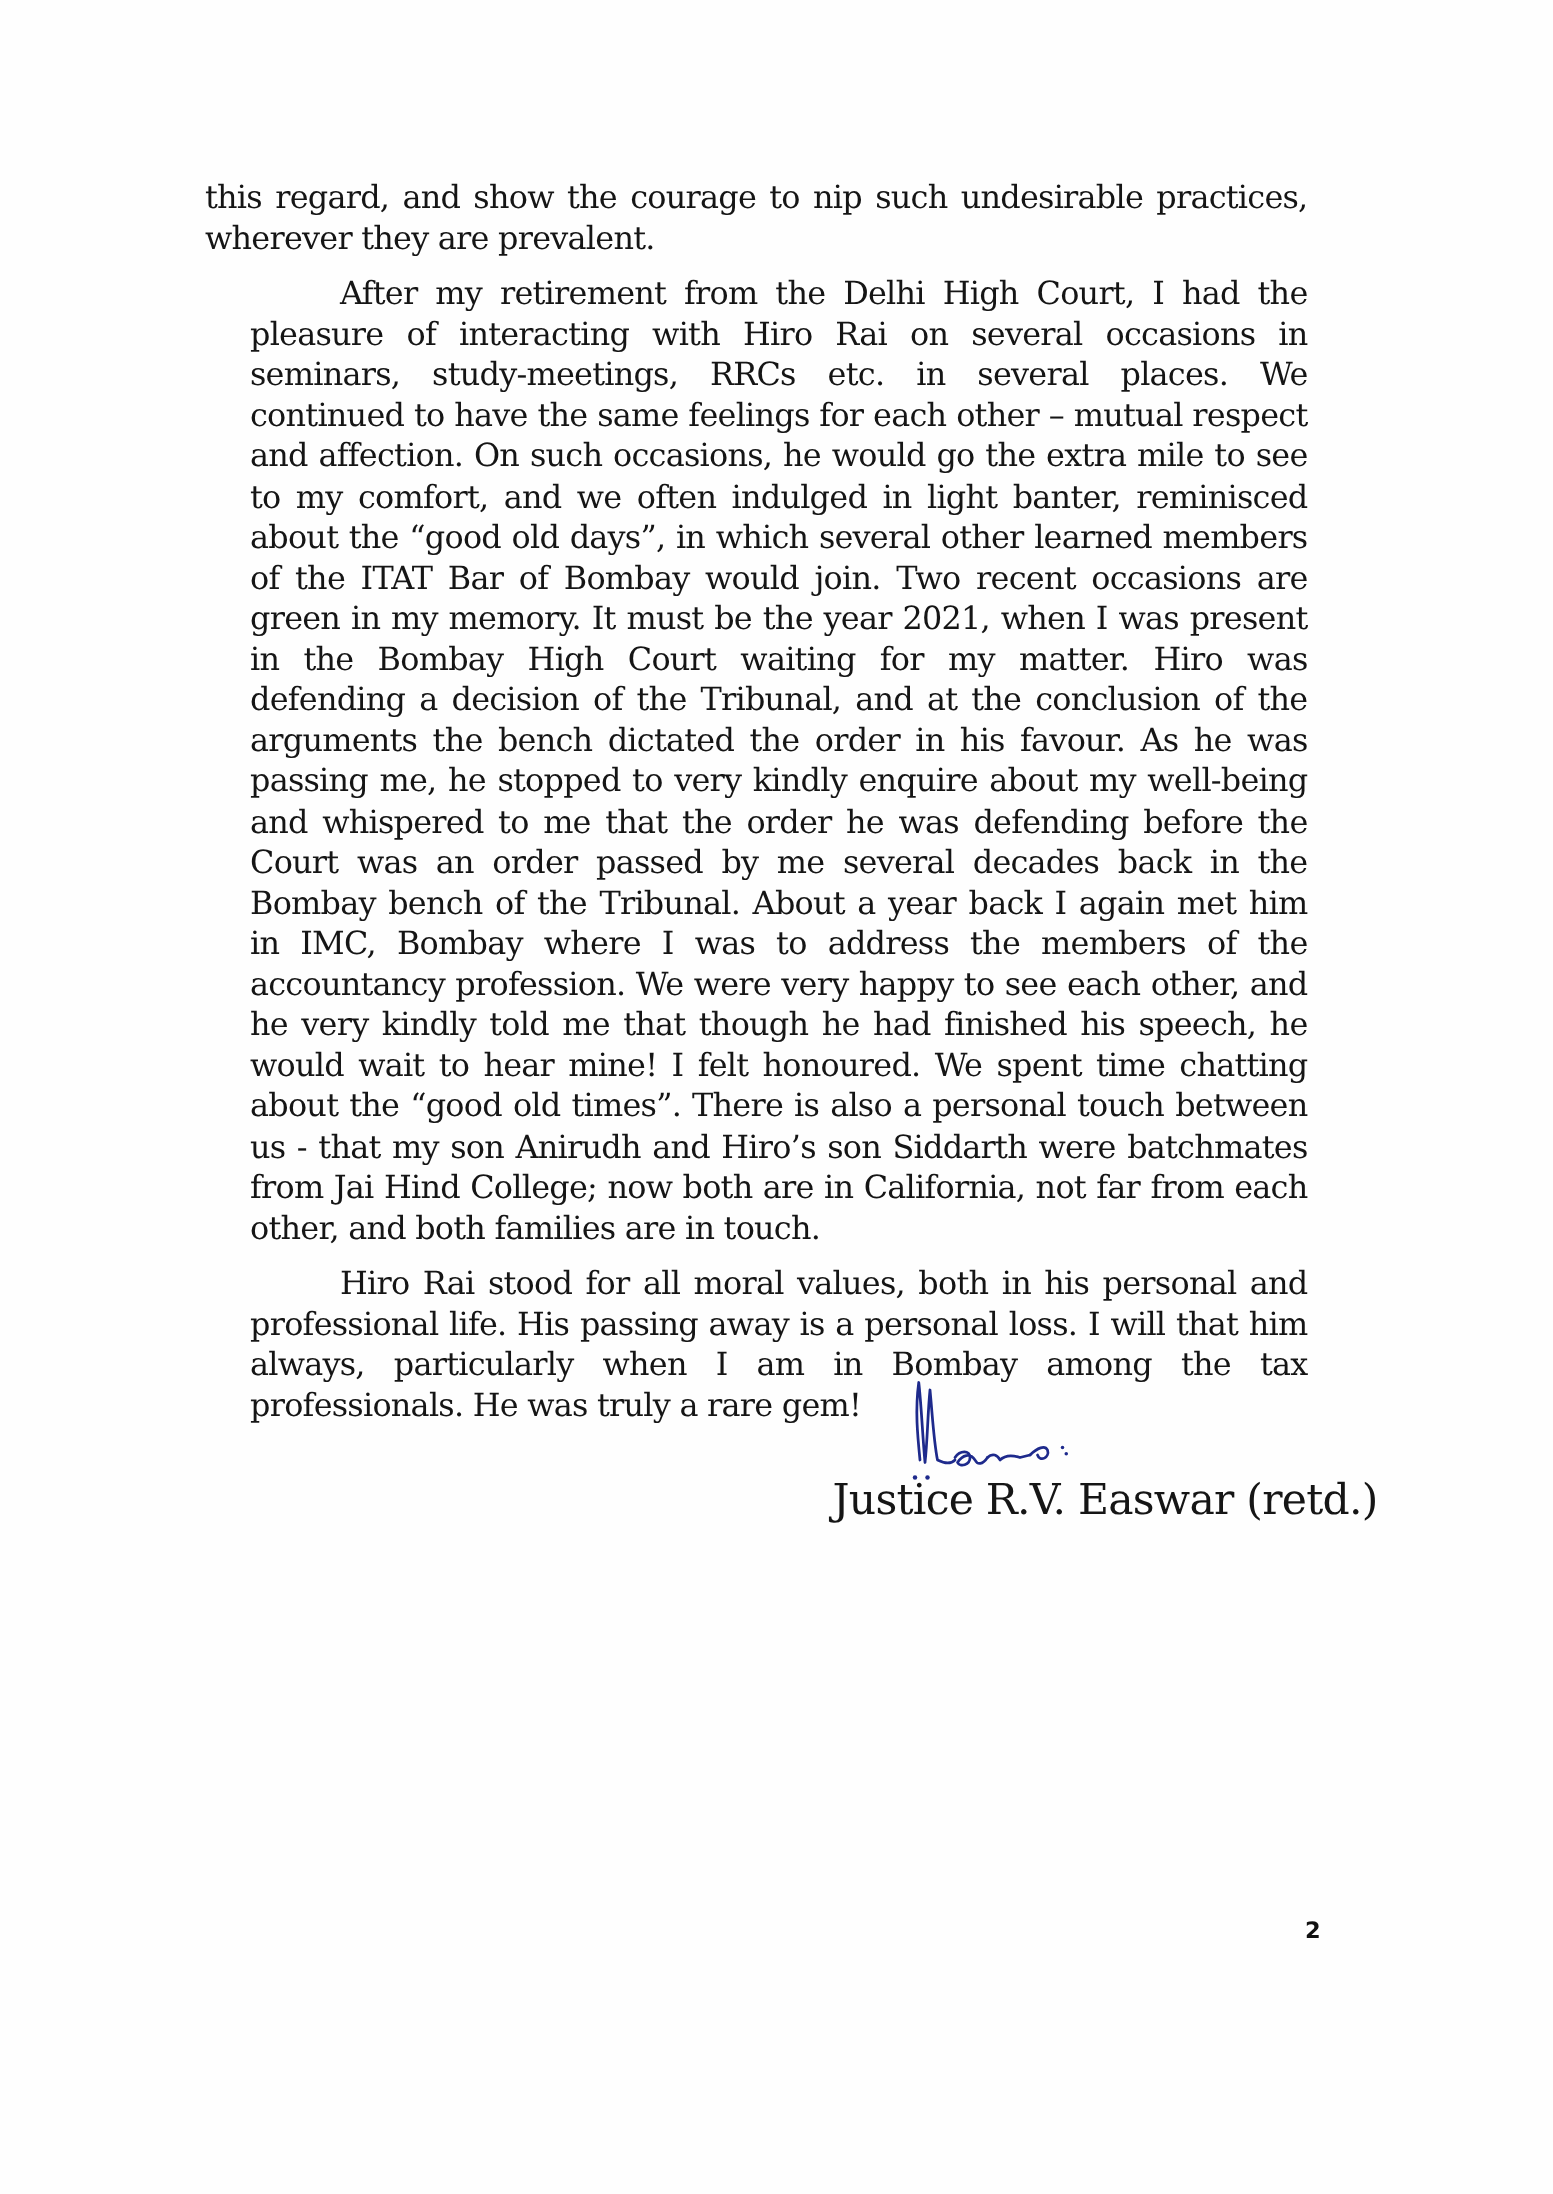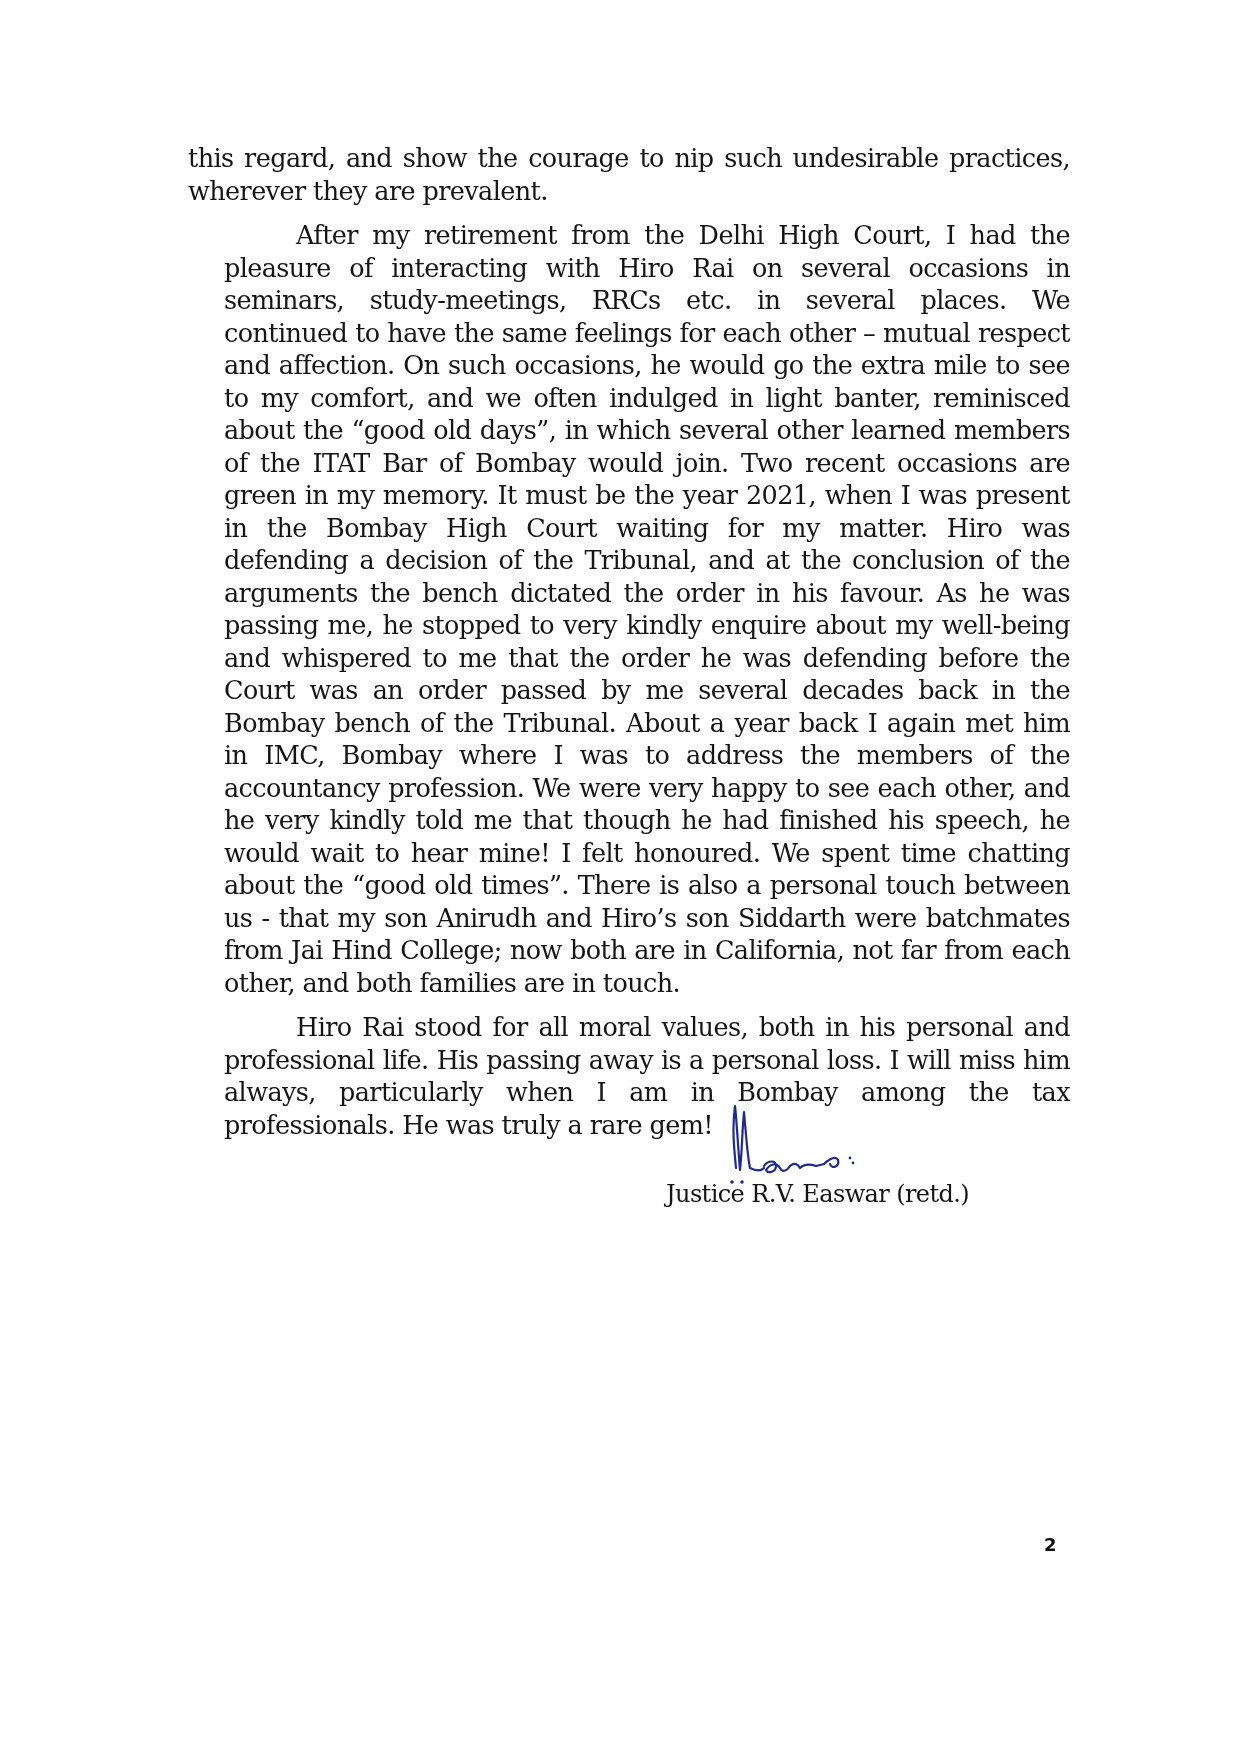--- a/index.html
+++ b/index.html
@@ -17,21 +17,21 @@
     }
     .page {
       position: absolute;
       left: 0; top: 0;
       width: 1242px;
       height: 1755px;
       background: #fefefe;
     }
     .body-text {
       position: absolute;
-      left: 188px;
+      left: 164px;
       top: 142px;
       width: 882px;
       font-size: 25.5px;
       line-height: 32.5px;
       letter-spacing: -0.6px;
       word-spacing: 0px;
       text-align: justify;
     }
     .para {
       margin: 0 0 12px 0;
@@ -45,21 +45,21 @@
       position: absolute;
       left: 720px;
       top: 1098px;
       width: 200px;
       height: 92px;
     }
     .sig-name {
       position: absolute;
       left: 666px;
       top: 1180px;
-      font-size: 24px;
+      font-size: 34px;
       letter-spacing: -0.6px;
       white-space: nowrap;
     }
     .page-number {
       position: absolute;
       left: 1044px;
       top: 1534px;
       font-family: "DejaVu Sans", "Liberation Sans", sans-serif;
       font-weight: bold;
       font-size: 18px;
@@ -67,21 +67,21 @@
     }
   </style>
 </head>
 <body>
 
 <div class="page">
 
   <div class="body-text">
     <p class="para">this regard, and show the courage to nip such undesirable practices, wherever they are prevalent.</p>
     <p class="para indent">After my retirement from the Delhi High Court, I had the pleasure of interacting with Hiro Rai on several occasions in seminars, study-meetings, RRCs etc. in several places. We continued to have the same feelings for each other – mutual respect and affection. On such occasions, he would go the extra mile to see to my comfort, and we often indulged in light banter, reminisced about the “good old days”, in which several other learned members of the ITAT Bar of Bombay would join. Two recent occasions are green in my memory. It must be the year 2021, when I was present in the Bombay High Court waiting for my matter. Hiro was defending a decision of the Tribunal, and at the conclusion of the arguments the bench dictated the order in his favour. As he was passing me, he stopped to very kindly enquire about my well-being and whispered to me that the order he was defending before the Court was an order passed by me several decades back in the Bombay bench of the Tribunal. About a year back I again met him in IMC, Bombay where I was to address the members of the accountancy profession. We were very happy to see each other, and he very kindly told me that though he had finished his speech, he would wait to hear mine! I felt honoured. We spent time chatting about the “good old times”. There is also a personal touch between us - that my son Anirudh and Hiro’s son Siddarth were batchmates from Jai Hind College; now both are in California, not far from each other, and both families are in touch.</p>
-    <p class="para indent">Hiro Rai stood for all moral values, both in his personal and professional life. His passing away is a personal loss. I will miss him always, particularly when I am in Bombay among the tax professionals. He was truly a rare gem!</p>
+    <p class="para indent">Hiro Rai stood for all moral values, both in his personal and professional life. His passing away is a personal loss. I will that him always, particularly when I am in Bombay among the tax professionals. He was truly a rare gem!</p>
   </div>
 
   <svg class="signature" viewBox="0 0 200 92" xmlns="http://www.w3.org/2000/svg">
     <g fill="none" stroke="#1e2a8c" stroke-width="2.2" stroke-linecap="round" stroke-linejoin="round">
       <path d="M16 70 C 14 50, 12 30, 15 8 C 17 25, 18 50, 20 72 C 22 55, 22 35, 24 14 C 26 35, 27 55, 30 70 C 34 72, 40 74, 44 70"></path>
       <path d="M44 68 C 48 62, 56 62, 56 68 C 56 74, 48 76, 46 72 C 50 66, 56 64, 60 70 C 62 74, 66 74, 70 68"></path>
       <path d="M70 68 C 74 64, 78 66, 80 70 C 84 66, 90 66, 96 68 L 104 66"></path>
       <path d="M104 66 C 110 60, 116 58, 118 62 C 120 68, 112 72, 110 66"></path>
     </g>
     <g fill="#1e2a8c">

